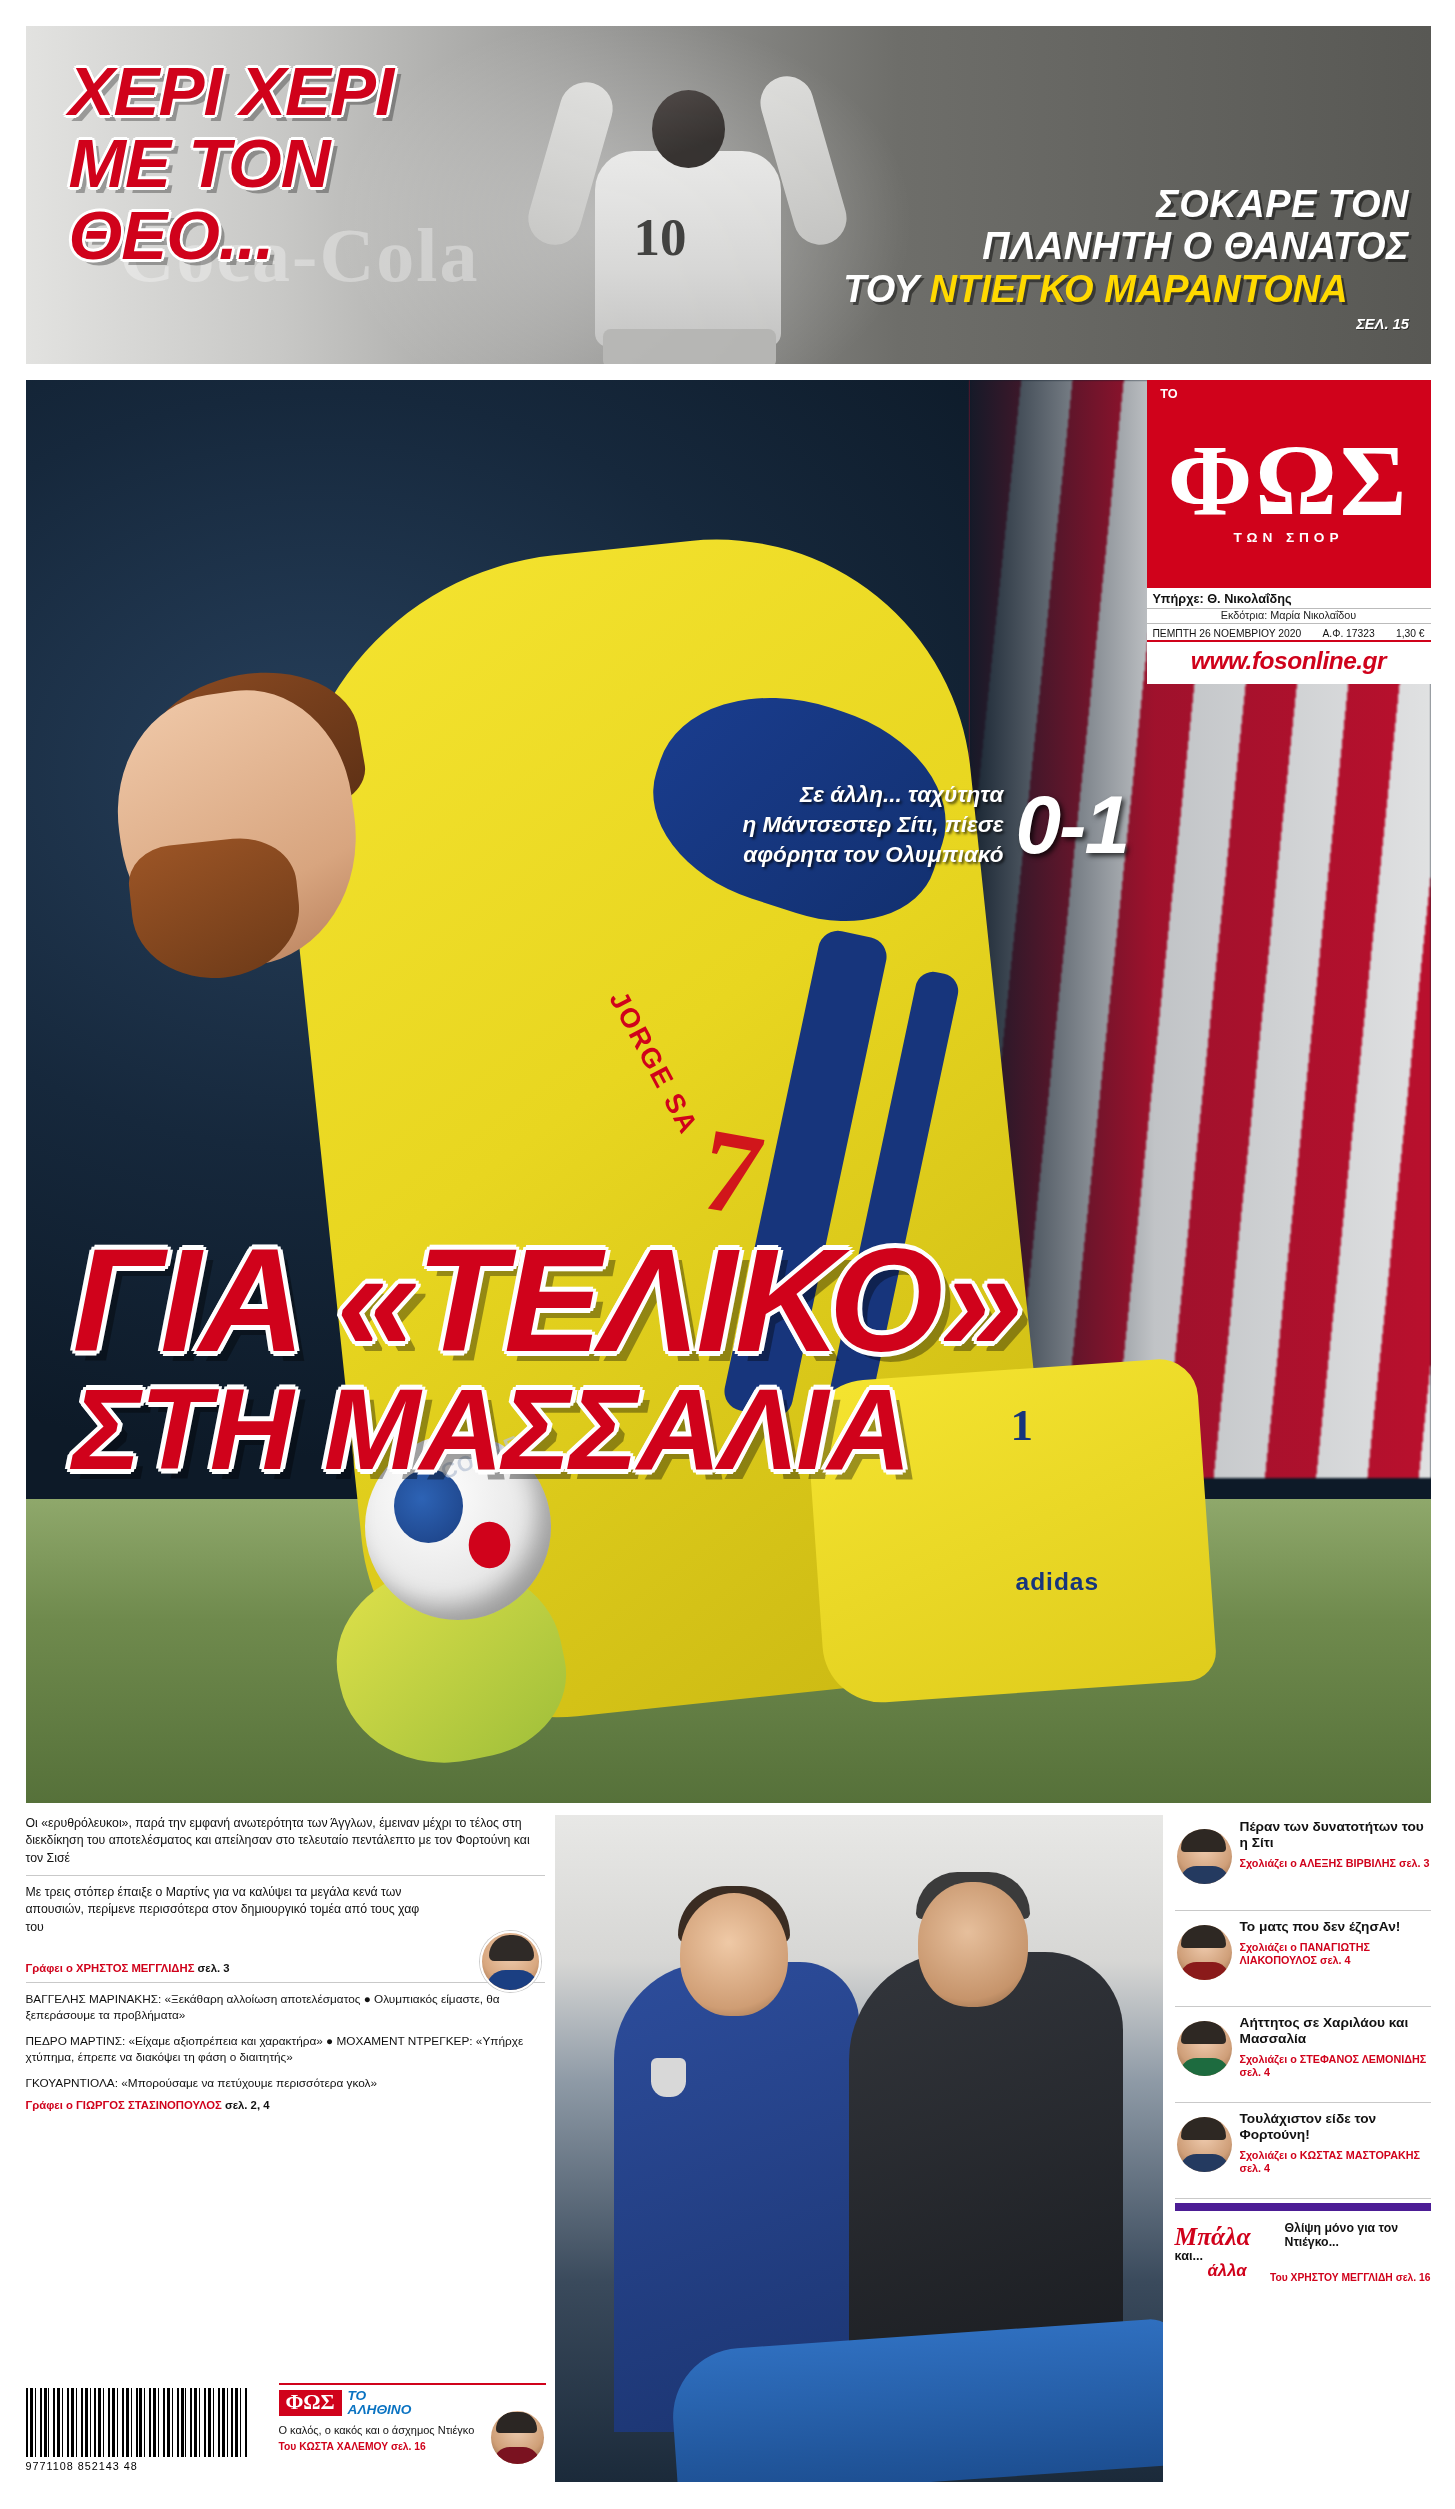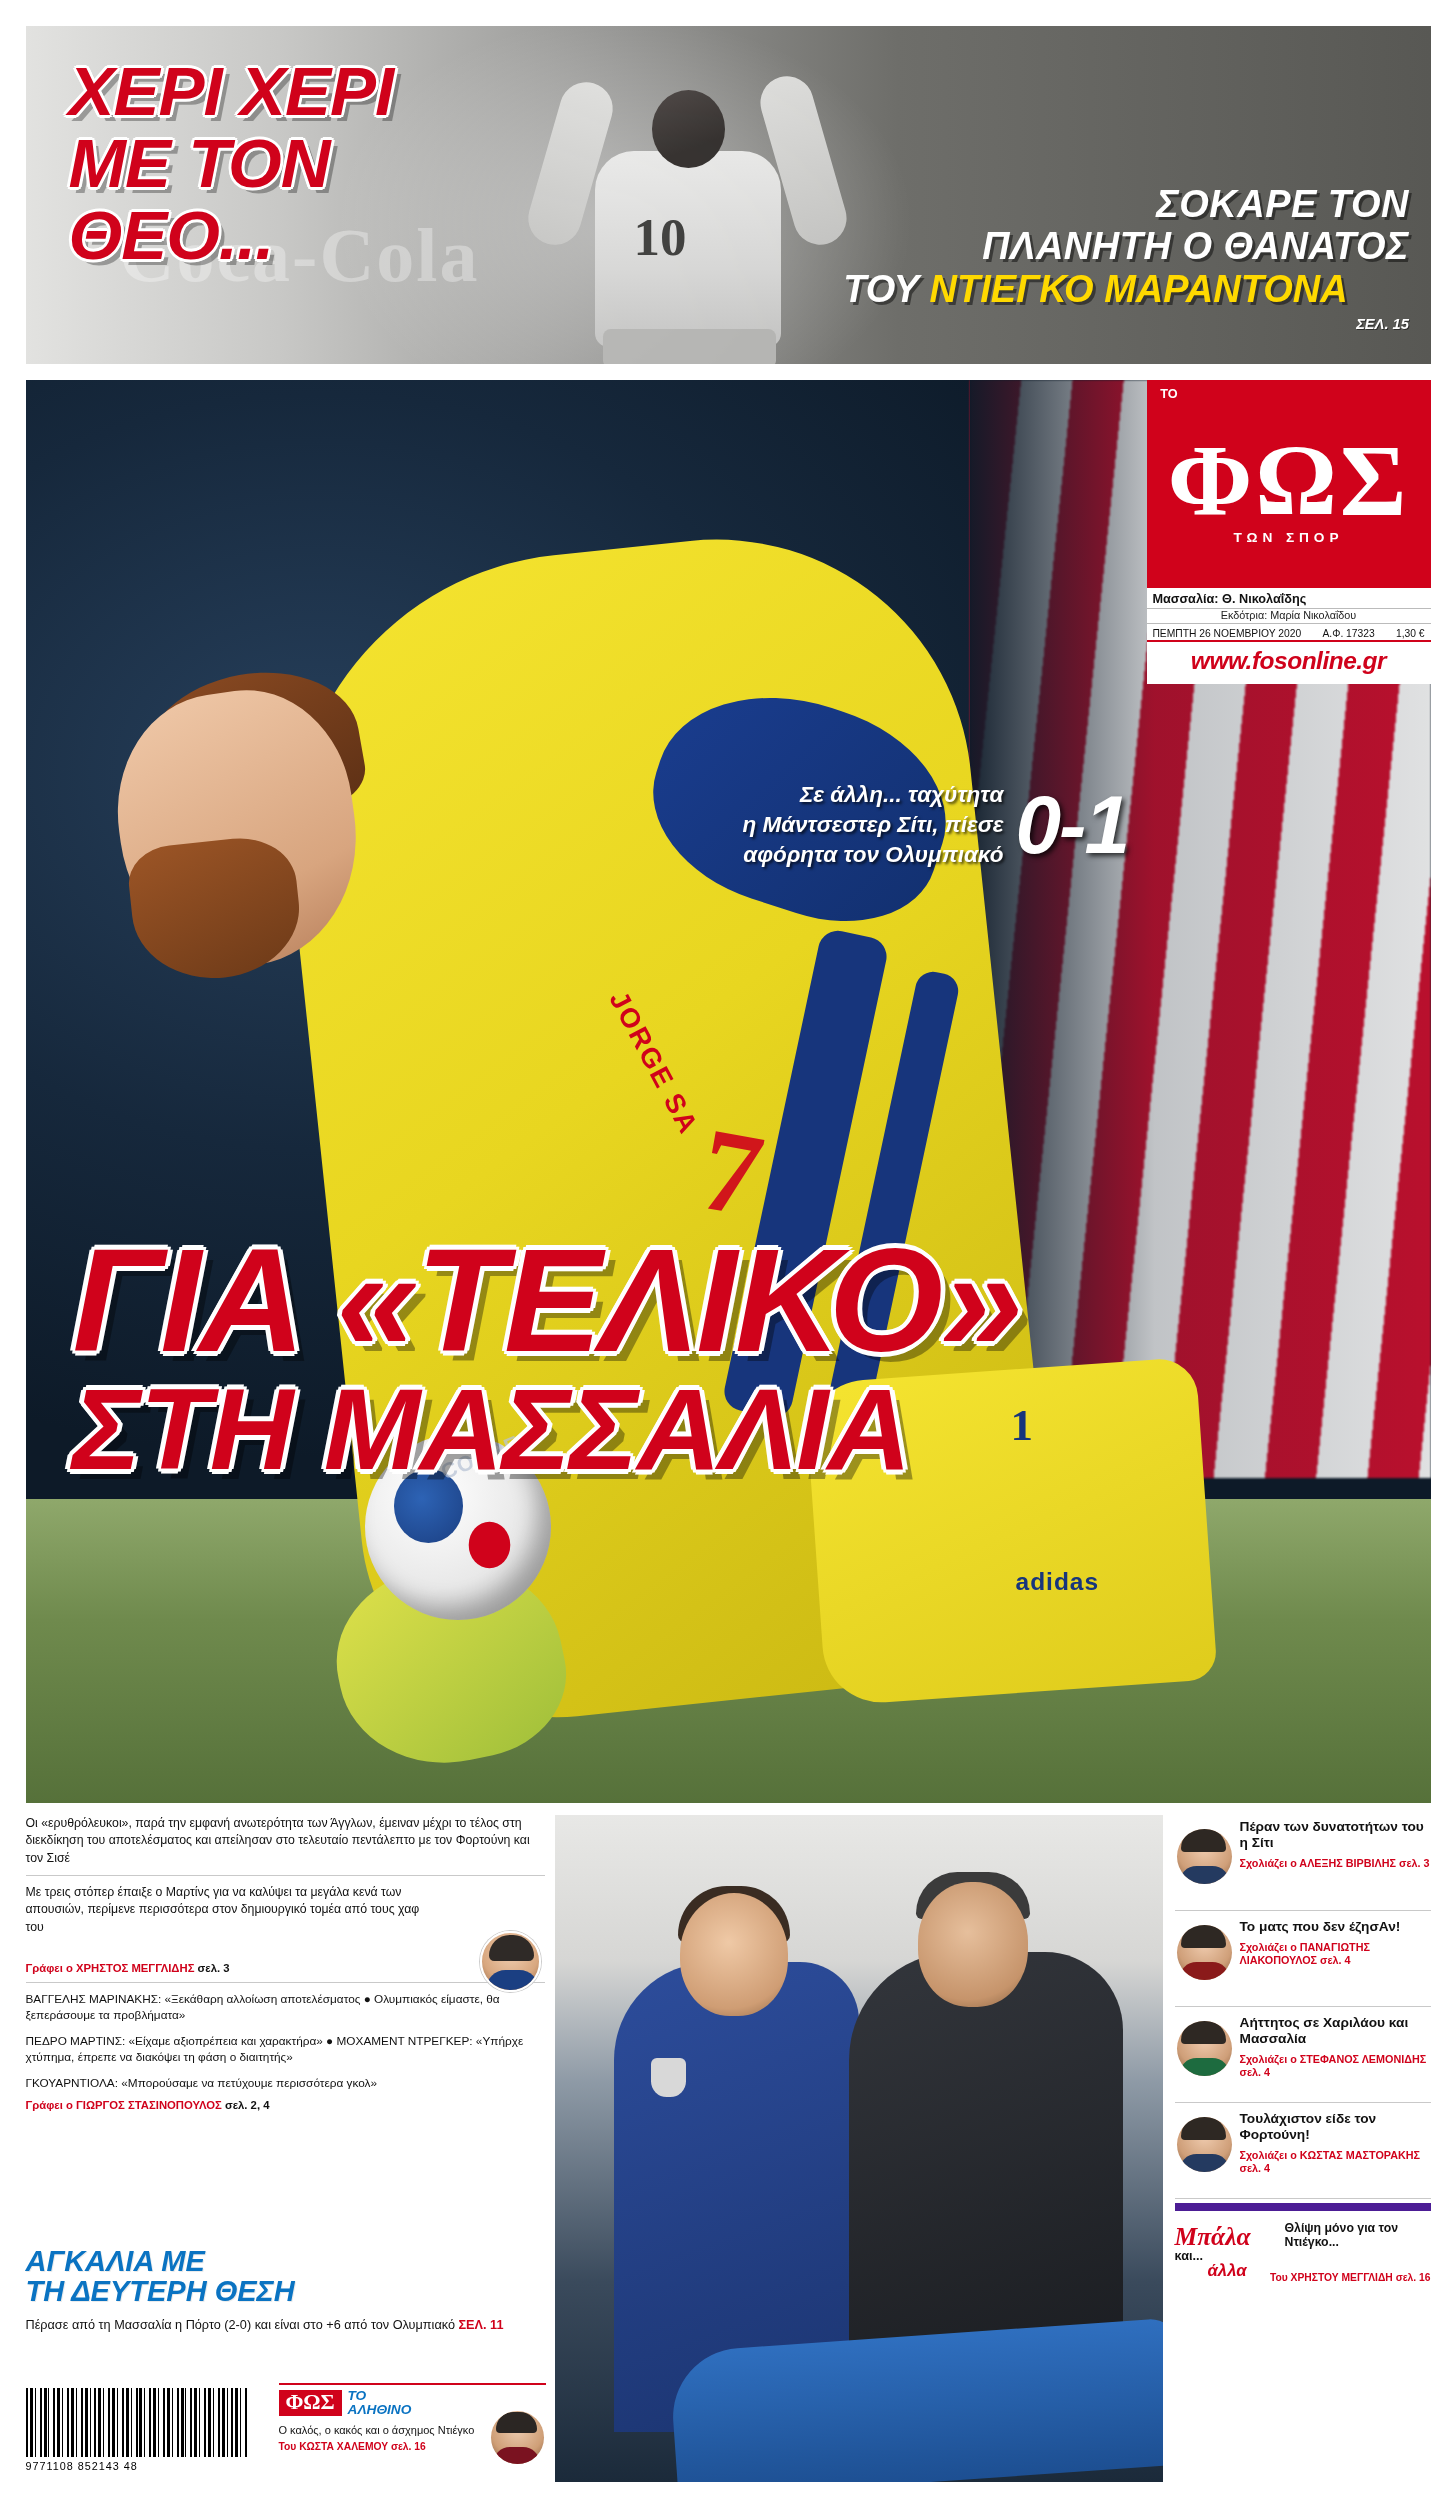--- a/index.html
+++ b/index.html
@@ -632,21 +632,21 @@
       <div class="kicker">αφόρητα τον Ολυμπιακό</div>
     </div>
     <div class="score-num">0-1</div>
 
     <div class="masthead">
       <div class="mh-red">
         <div class="mh-to">ΤΟ</div>
         <div class="mh-fos">ΦΩΣ</div>
         <div class="mh-ton">ΤΩΝ ΣΠΟΡ</div>
       </div>
-      <div class="mh-founder">Μασσαλία: Θ. Νικολαΐδης</div>
+      <div class="mh-founder">Υπήρχε: Θ. Νικολαΐδης</div>
       <div class="mh-editor">Εκδότρια: Μαρία Νικολαΐδου</div>
       <div class="mh-dateline">
         <span>ΠΕΜΠΤΗ 26 ΝΟΕΜΒΡΙΟΥ 2020</span>
         <span>Α.Φ. 17323</span>
         <span>1,30 €</span>
       </div>
       <div class="mh-url">www.fosonline.gr</div>
     </div>
 
     <div class="big-head">
@@ -673,28 +673,20 @@
       <div class="cols3">
         <div class="col">ΒΑΓΓΕΛΗΣ ΜΑΡΙΝΑΚΗΣ: «Ξεκάθαρη αλλοίωση αποτελέσματος ● Ολυμπιακός είμαστε, θα ξεπεράσουμε τα προβλήματα»</div>
         <div class="col">ΠΕΔΡΟ ΜΑΡΤΙΝΣ: «Είχαμε αξιοπρέπεια και χαρακτήρα» ● ΜΟΧΑΜΕΝΤ ΝΤΡΕΓΚΕΡ: «Υπήρχε χτύπημα, έπρεπε να διακόψει τη φάση ο διαιτητής»</div>
         <div class="col">ΓΚΟΥΑΡΝΤΙΟΛΑ: «Μπορούσαμε να πετύχουμε περισσότερα γκολ»</div>
       </div>
       <div class="byline2">
         <span>Γράφει ο ΓΙΩΡΓΟΣ ΣΤΑΣΙΝΟΠΟΥΛΟΣ</span>
         <span class="sel">σελ. 2, 4</span>
       </div>
 
-      <div class="promo">
-        <div class="ptitle">ΑΓΚΑΛΙΑ ΜΕ</div>
-        <div class="ptitle">ΤΗ ΔΕΥΤΕΡΗ ΘΕΣΗ</div>
-        <div class="ptext">
-          <span>Πέρασε από τη Μασσαλία η Πόρτο (2-0) και είναι στο +6 από τον Ολυμπιακό</span>
-          <span class="sel">ΣΕΛ. 11</span>
-        </div>
-      </div>
 
       <div class="barcode">
         <div class="bc-bars"></div>
         <div class="bc-num">
           <span>9771108 852143</span>
           <span>48</span>
         </div>
       </div>
 
       <div class="fosbox">

